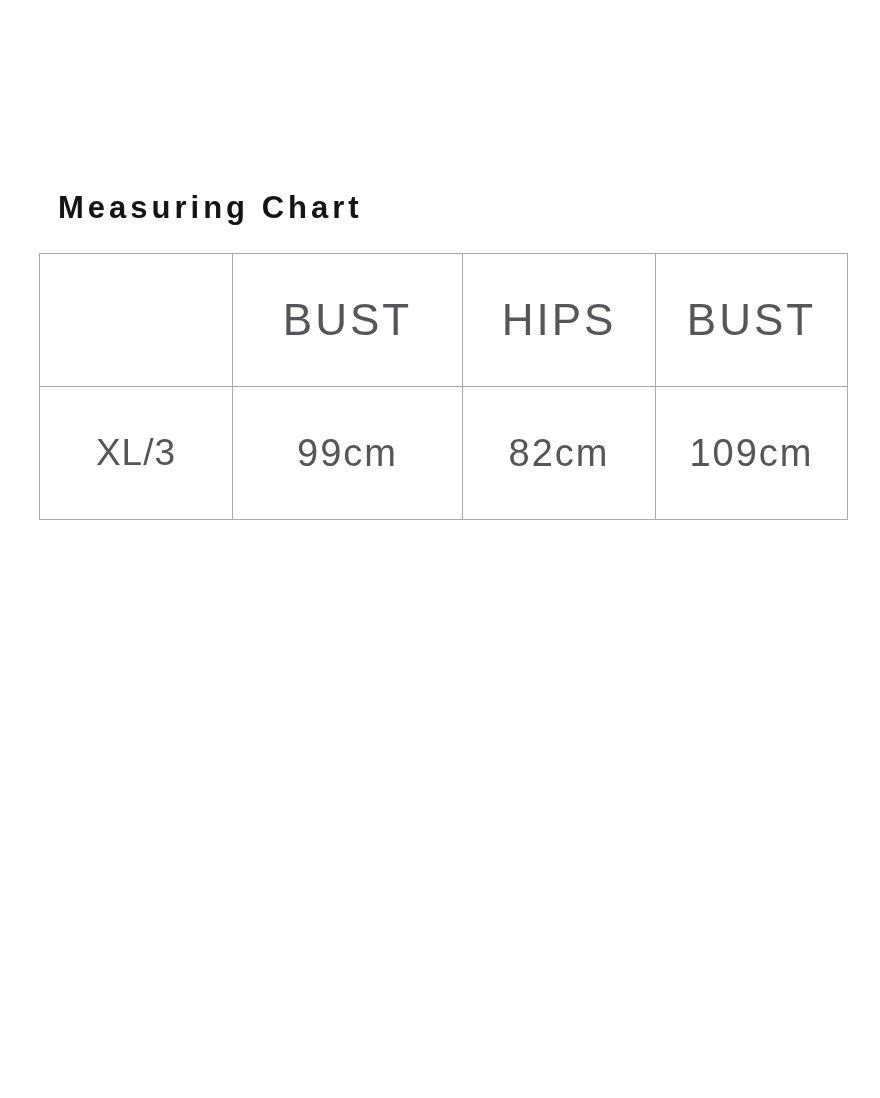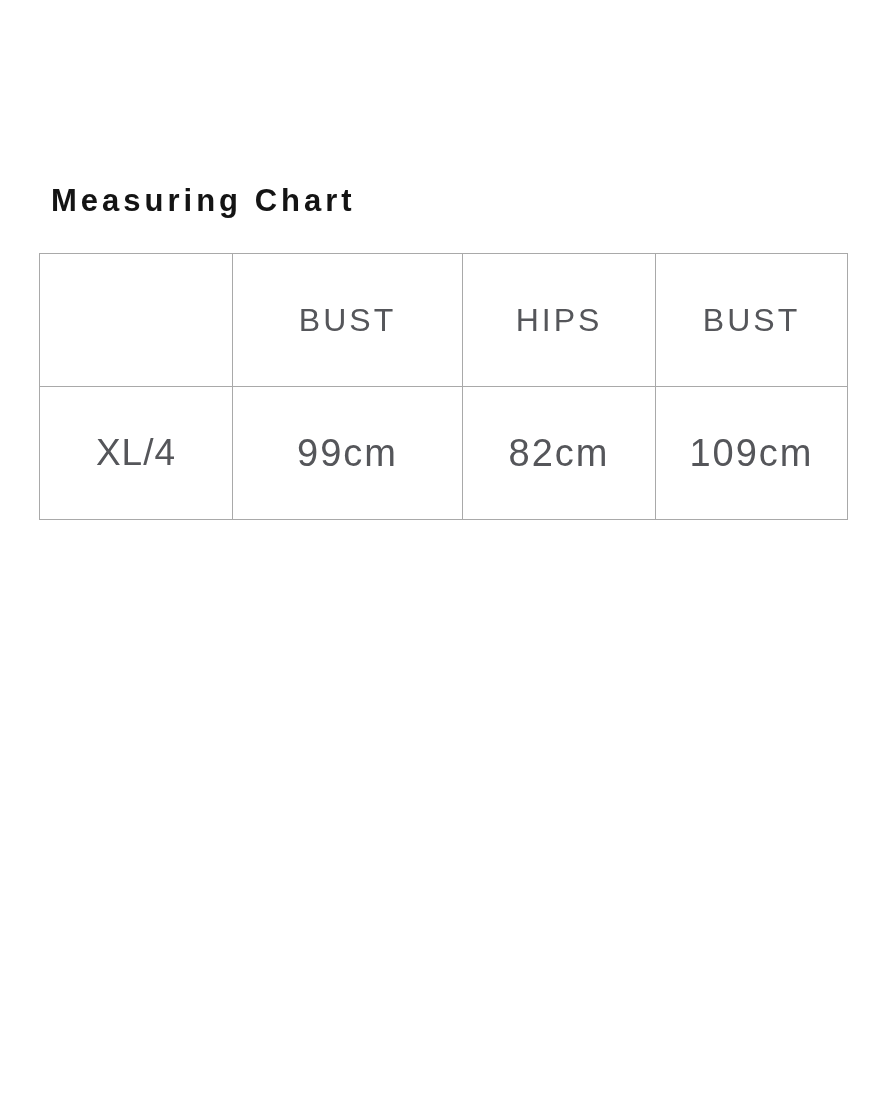--- a/index.html
+++ b/index.html
@@ -11,21 +11,21 @@
     width: 880px;
     height: 1098px;
     position: relative;
     overflow: hidden;
     font-family: "Liberation Sans", sans-serif;
   }
   .page-title {
     position: absolute;
     left: 42px;
     top: 176px;
-    margin: 9px;
+    margin: 16px;
     font-size: 31px;
     font-weight: 700;
     letter-spacing: 4px;
     color: #141414;
     line-height: 1;
     white-space: nowrap;
   }
   table.size-table {
     position: absolute;
     left: 39px;
@@ -41,21 +41,21 @@
     vertical-align: middle;
     background: #ffffff;
     color: #55565a;
     font-weight: 300;
     padding: 0;
   }
   .size-table tr {
     height: 133px;
   }
   .size-table th {
-    font-size: 32px;
+    font-size: 44px;
     letter-spacing: 3px;
     font-weight: 300;
   }
   .size-table td {
     font-size: 38px;
     letter-spacing: 2px;
   }
   .size-table td.size-label-cell {
     font-size: 37px;
     letter-spacing: 1px;
@@ -76,19 +76,19 @@
   <thead>
     <tr>
       <th></th>
       <th>BUST</th>
       <th>HIPS</th>
       <th>BUST</th>
     </tr>
   </thead>
   <tbody>
     <tr>
-      <td class="size-label-cell">XL/4</td>
+      <td class="size-label-cell">XL/3</td>
       <td>99cm</td>
       <td>82cm</td>
       <td>109cm</td>
     </tr>
   </tbody>
 </table>
 
 </body></html>

